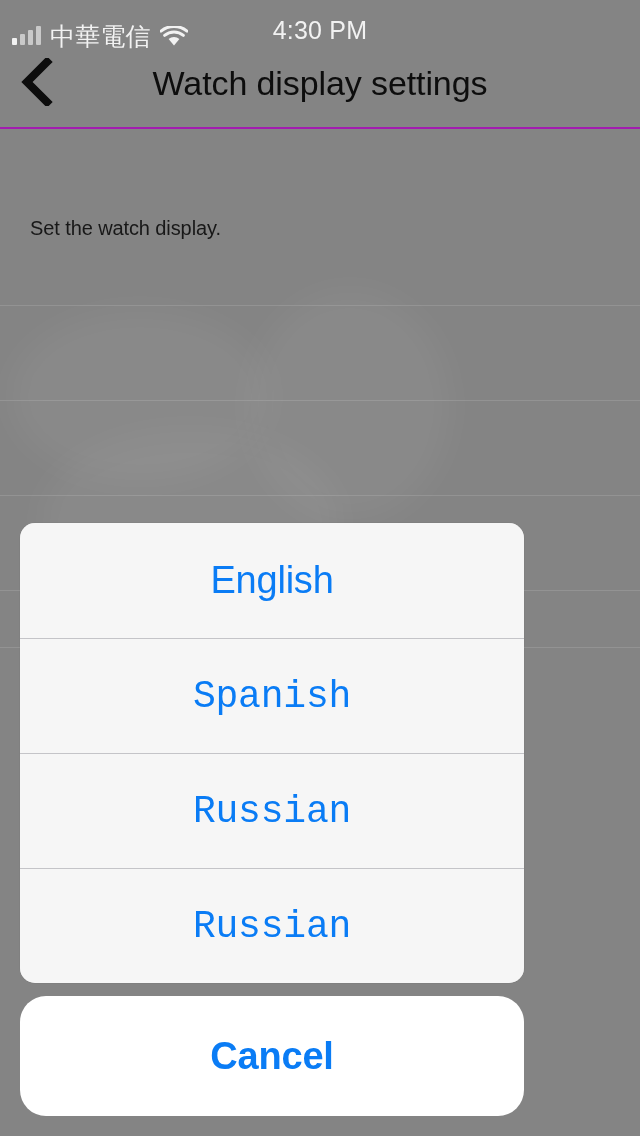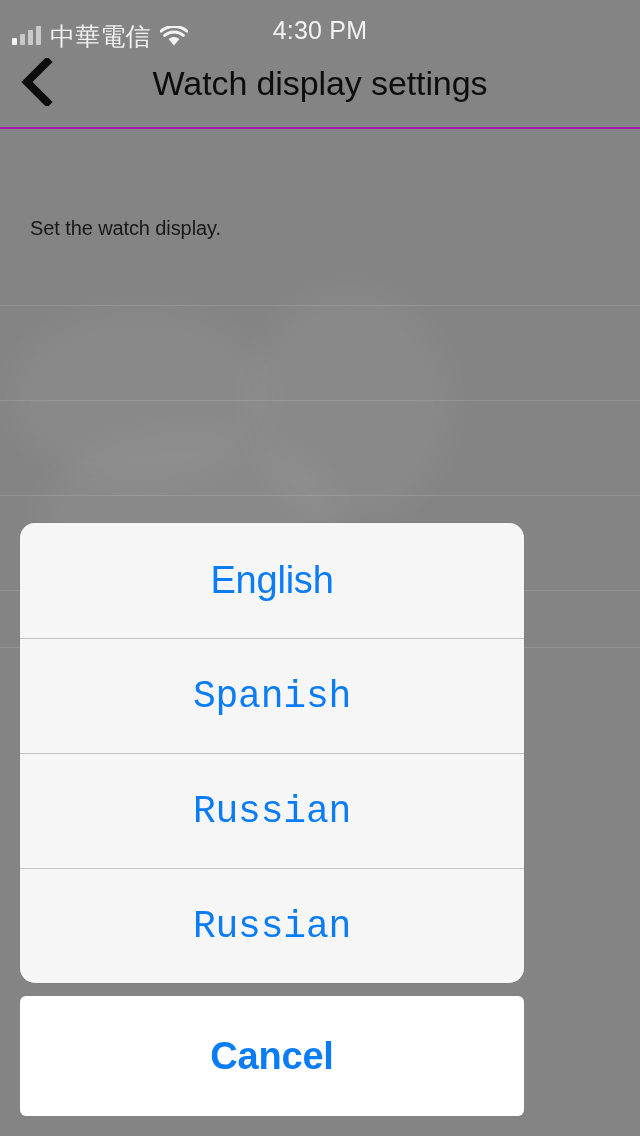--- a/index.html
+++ b/index.html
@@ -215,21 +215,21 @@
     cursor: pointer;
     box-sizing: border-box;
     position: relative;
     background: rgba(250,250,250,0.62);
   }
   .sheet-item + .sheet-item {
     border-top: 1.5px solid rgba(100,100,110,0.34);
     font-family: Liberation Mono, monospace;
   }
   .cancel-group {
-    border-radius: 6px;
+    border-radius: 26px;
     overflow: hidden;
     background: #ffffff;
   }
   .cancel-item {
     height: 120px;
     display: flex;
     align-items: center;
     justify-content: center;
     font-size: 38px;
     font-weight: 700;

